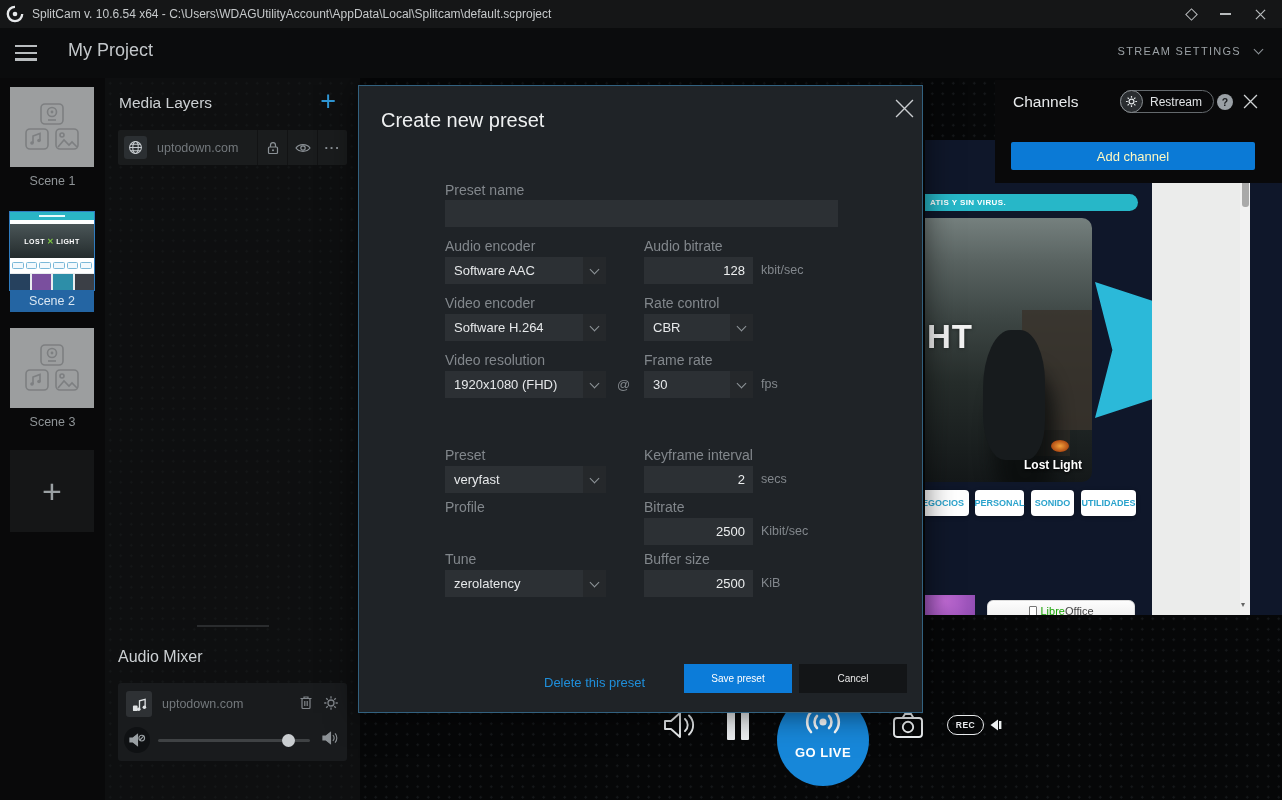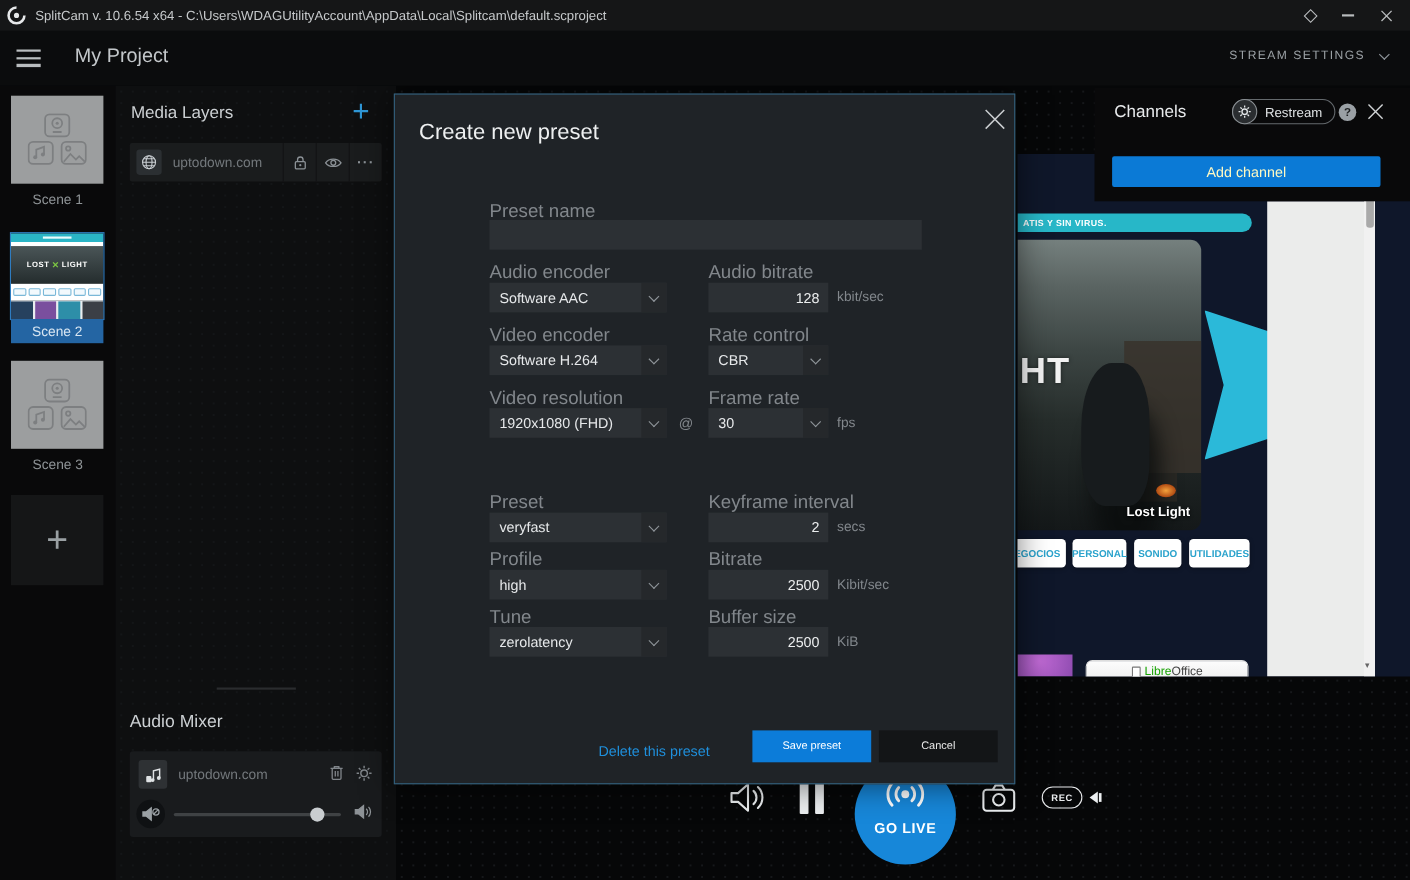--- a/index.html
+++ b/index.html
@@ -122,21 +122,21 @@
                  color:#1c1e20; font-size:10.5px; font-weight:bold; text-align:center; line-height:16px; }
   .ch-close { position:absolute; left:248px; top:14px; }
   .add-channel { position:absolute; left:16px; top:62px; width:244px; height:28px; background:#0b7ad6; border-radius:2px;
                  color:#fef9c3; font-size:13px; display:flex; align-items:center; justify-content:center; }
 
   
   .modal { position:absolute; left:358px; top:85px; width:565px; height:628px; background:#1f2327;
            border:1px solid #32617f; z-index:6; box-shadow:0 0 30px rgba(0,0,0,.6); }
   .modal-title { position:absolute; left:22px; top:23px; font-size:20px; color:#eef0f1; font-weight:400; }
   .modal-close { position:absolute; left:536px; top:13px; width:20px; height:20px; }
-  .f-label { position:absolute; font-size:17px; color:#82878c; }
+  .f-label { position:absolute; font-size:14px; color:#82878c; }
   .dd { position:absolute; height:27px; background:#2c3034; display:flex; }
   .dd-text { flex:1; line-height:27px; padding-left:9px; font-size:13px; color:#e6e8ea; overflow:hidden; white-space:nowrap; }
   .dd-btn { width:23px; background:#25282b; display:flex; align-items:center; justify-content:center; }
   .chev { width:7px; height:7px; border-right:1.6px solid #8f959a; border-bottom:1.6px solid #8f959a;
           transform:rotate(45deg); margin-top:-3px; }
   .txt, .num { position:absolute; height:27px; background:#2c3034; border:none; outline:none; color:#eceeef;
                font-size:13px; font-family:"Liberation Sans",sans-serif; }
   .num { text-align:right; padding-right:8px; }
   .unit { position:absolute; font-size:12.5px; color:#82878c; }
   .at-sign { position:absolute; font-size:13px; color:#82878c; }
@@ -486,26 +486,20 @@
     <span class="dd-text">veryfast</span>
     <span class="dd-btn">
         <span class="chev"></span>
       </span>
   </div>
   <span class="f-label" style="left:285px;top:361px">Keyframe interval</span>
   <input class="num" style="left: 285px; top: 380px; width: 109px;" value="2">
   <span class="unit" style="left:402px;top:386px">secs</span>
 
   <span class="f-label" style="left:86px;top:413px">Profile</span>
-  <div class="dd" style="left:86px;top:432px;width:161px">
-    <span class="dd-text">high</span>
-    <span class="dd-btn">
-        <span class="chev"></span>
-      </span>
-  </div>
   <span class="f-label" style="left:285px;top:413px">Bitrate</span>
   <input class="num" style="left: 285px; top: 432px; width: 109px;" value="2500">
   <span class="unit" style="left:402px;top:438px">Kibit/sec</span>
 
   <span class="f-label" style="left:86px;top:465px">Tune</span>
   <div class="dd" style="left:86px;top:484px;width:161px">
     <span class="dd-text">zerolatency</span>
     <span class="dd-btn">
         <span class="chev"></span>
       </span>

